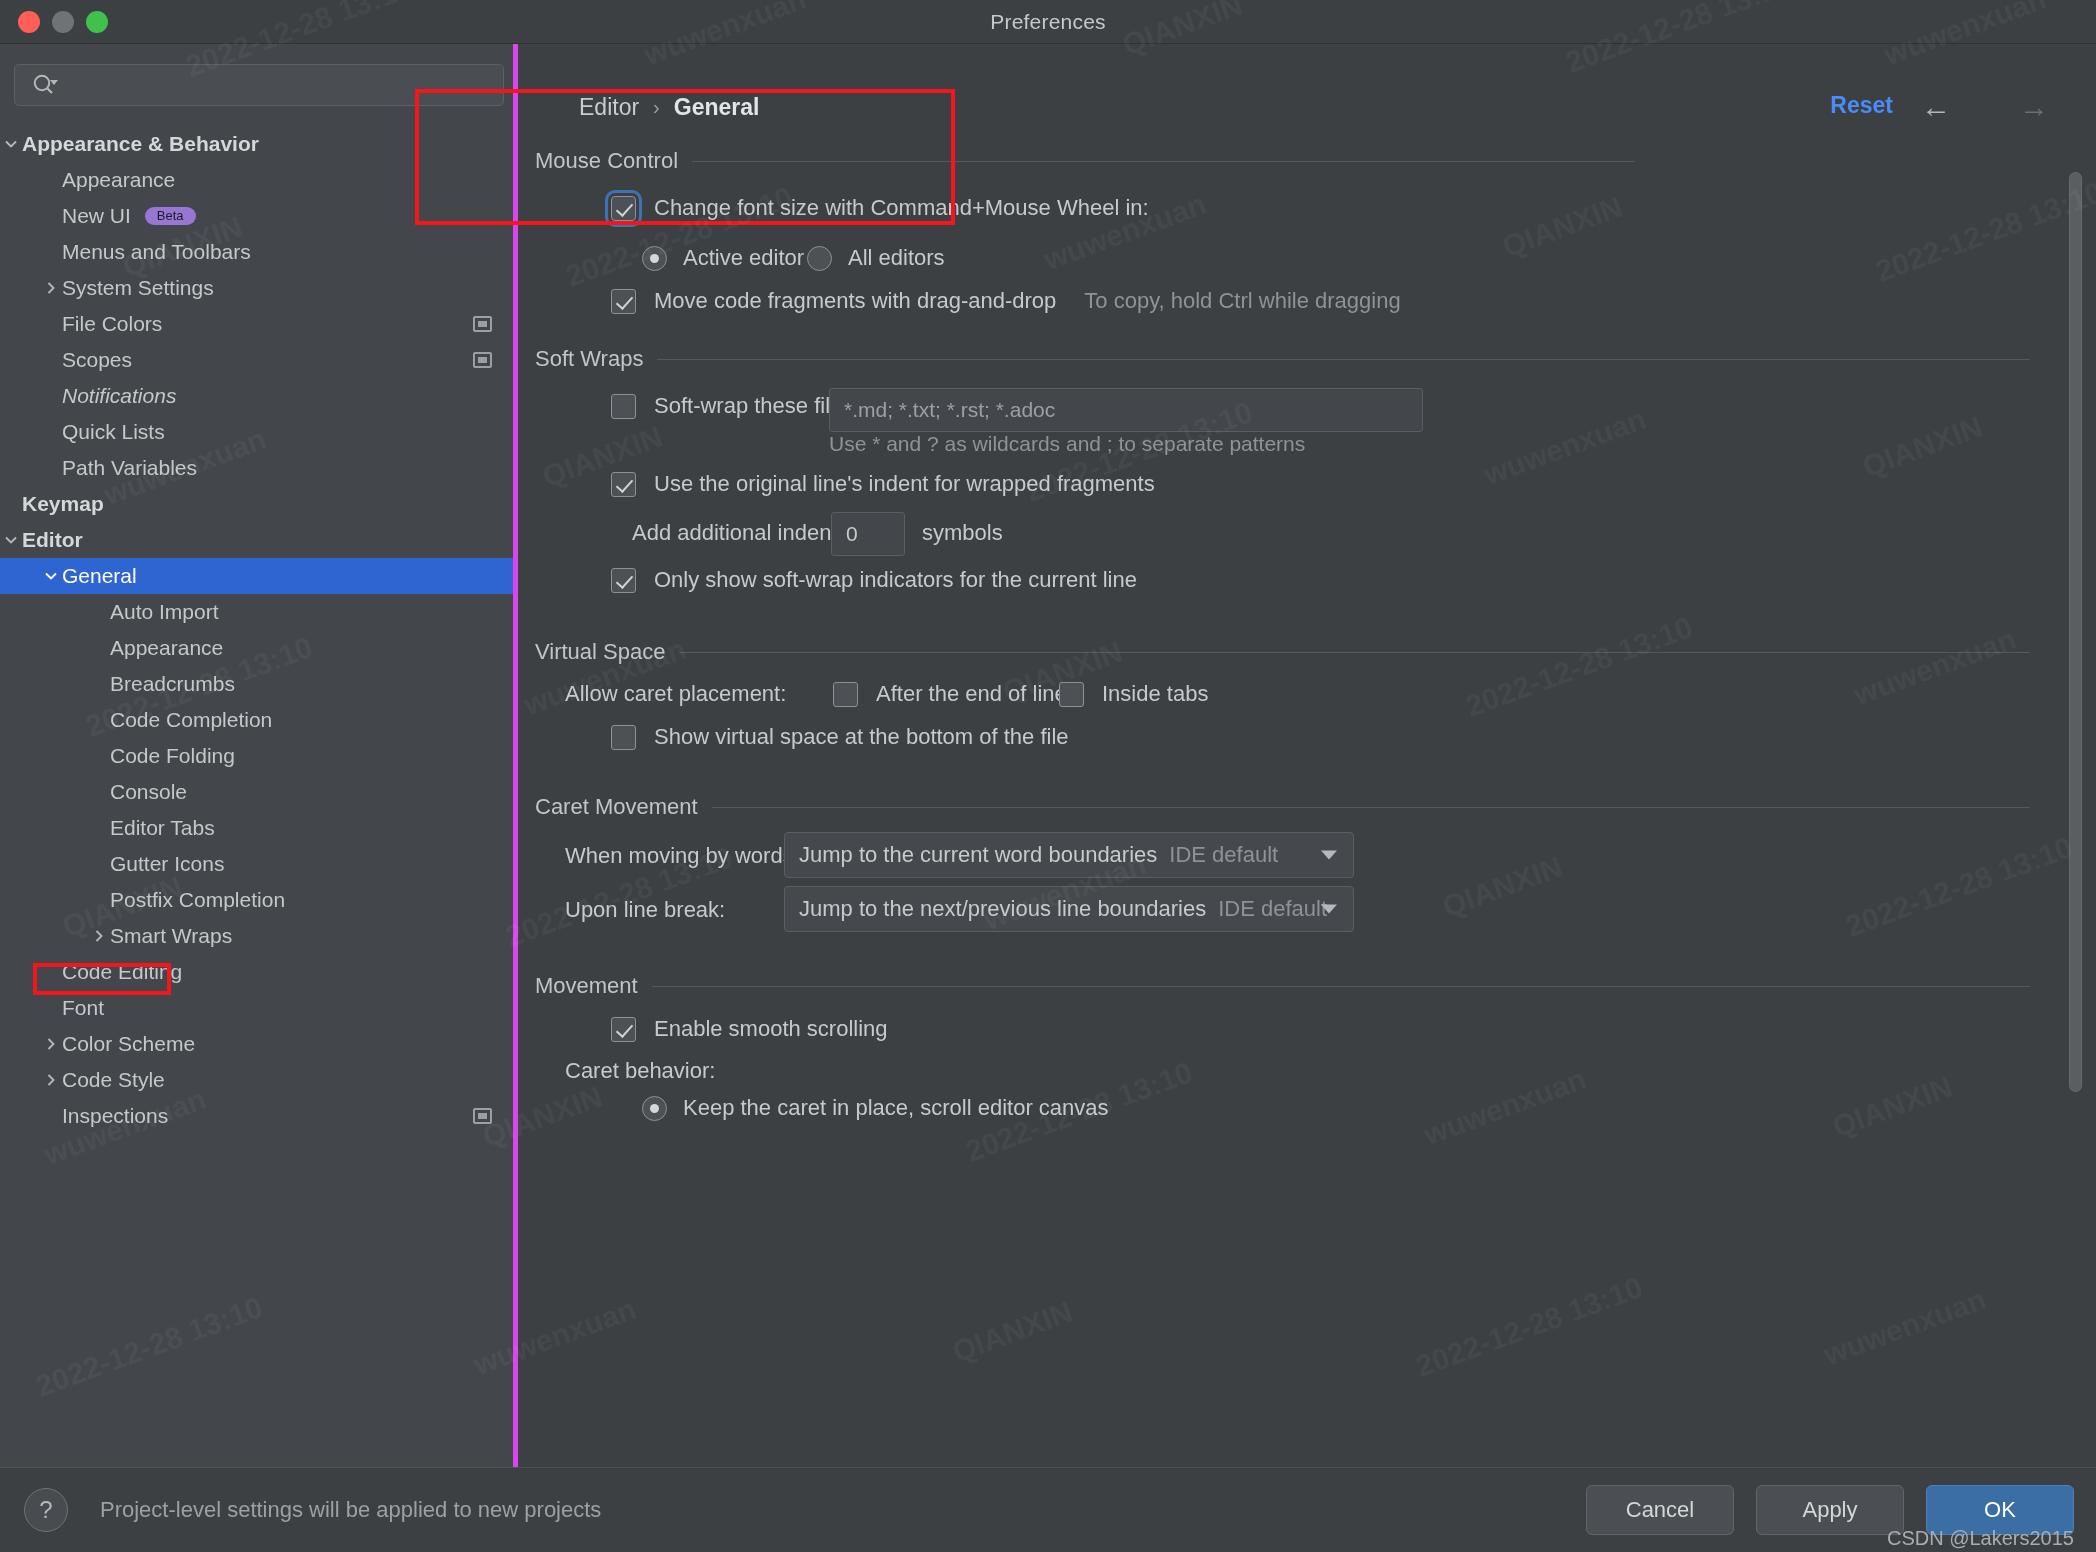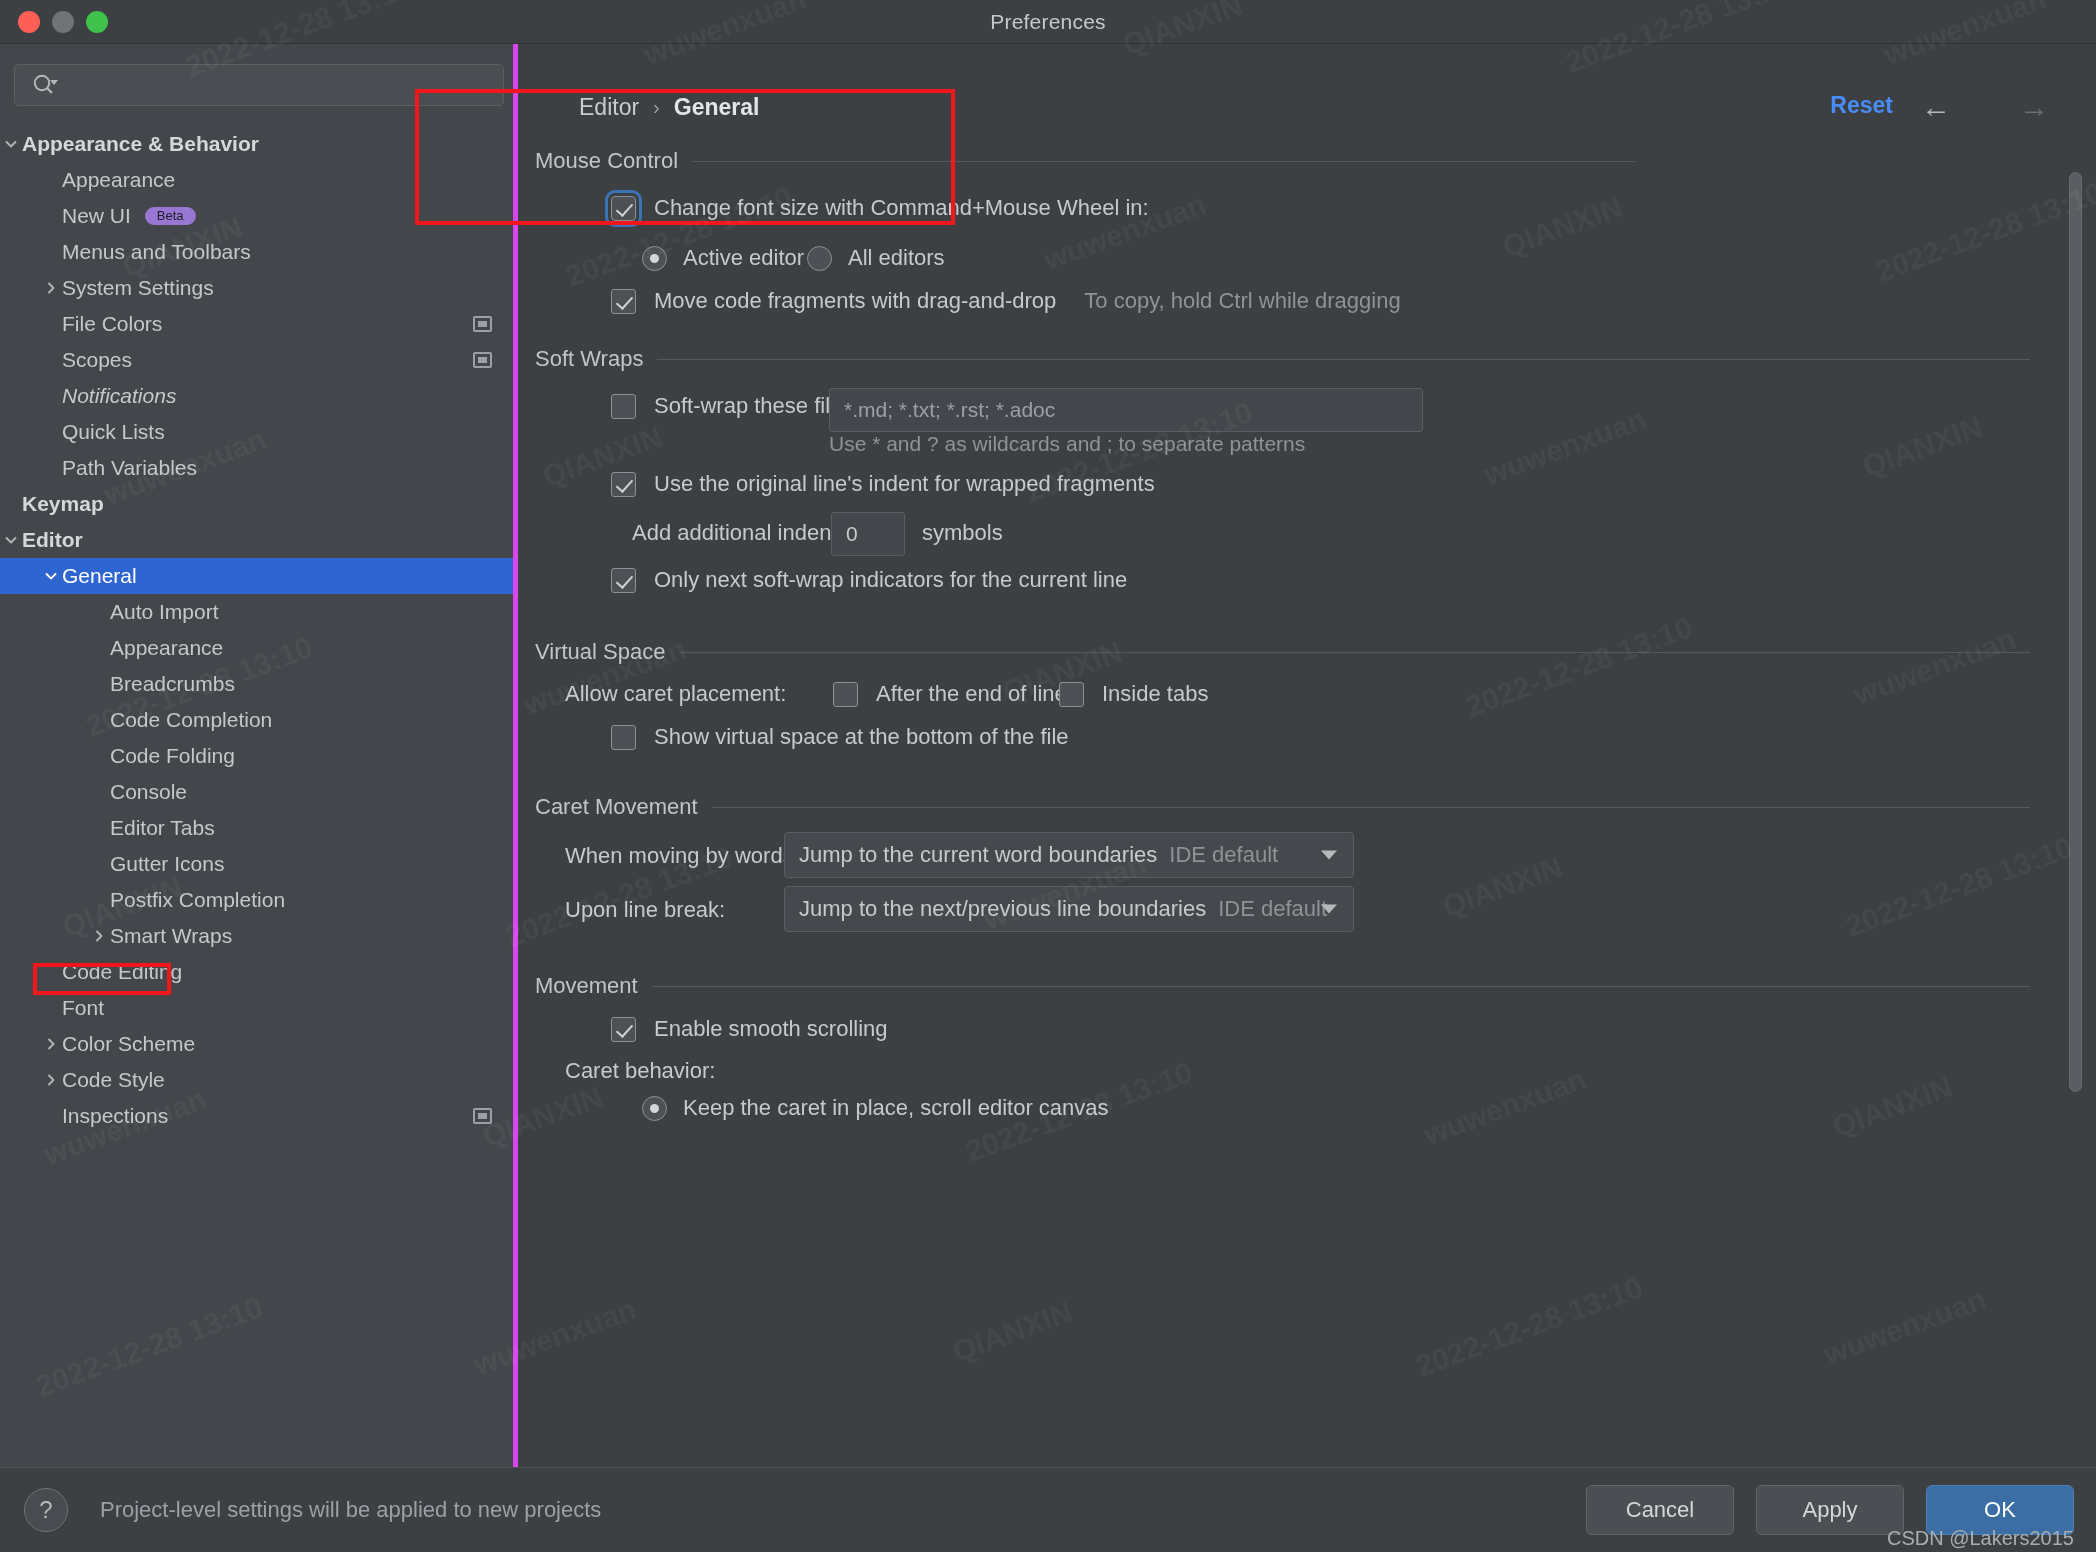--- a/index.html
+++ b/index.html
@@ -460,21 +460,21 @@
       </div>
 
       <div class="row" style="left:113px; top:380px;">
         <span>Add additional indent:</span>
       </div>
       <div class="tf num" style="position:absolute; left:312px; top:372px; width:74px;">0</div>
       <div style="position:absolute; left:403px; top:380px; font-size:22px; color:#c7cacc;">symbols</div>
 
       <div class="row" style="left:92px; top:427px;">
         <span class="cb checked"></span>
-        <span class="cb-label">Only next soft-wrap indicators for the current line</span>
+        <span class="cb-label">Only show soft-wrap indicators for the current line</span>
       </div>
 
       <div class="sec" style="left:16px; top:499px; width:1495px;">
         <span>Virtual Space</span>
         <span class="rule"></span>
       </div>
 
       <div class="row" style="left:46px; top:541px;">
         <span>Allow caret placement:</span>
       </div>

